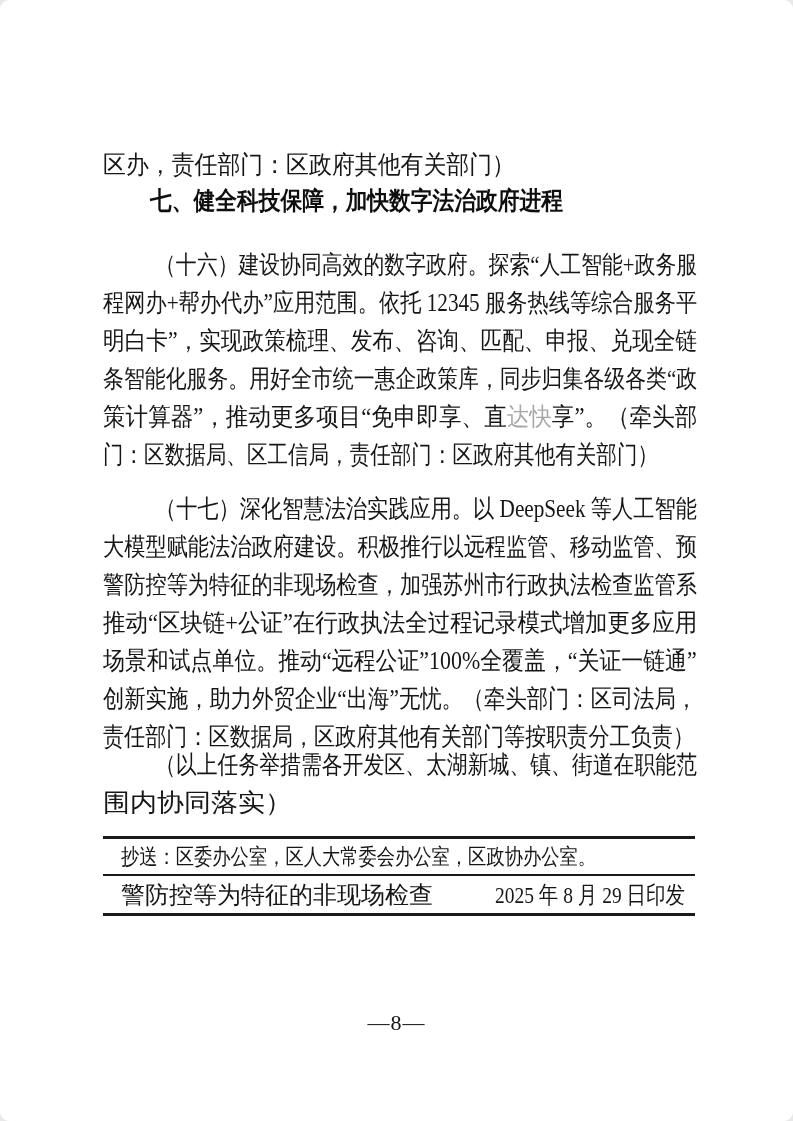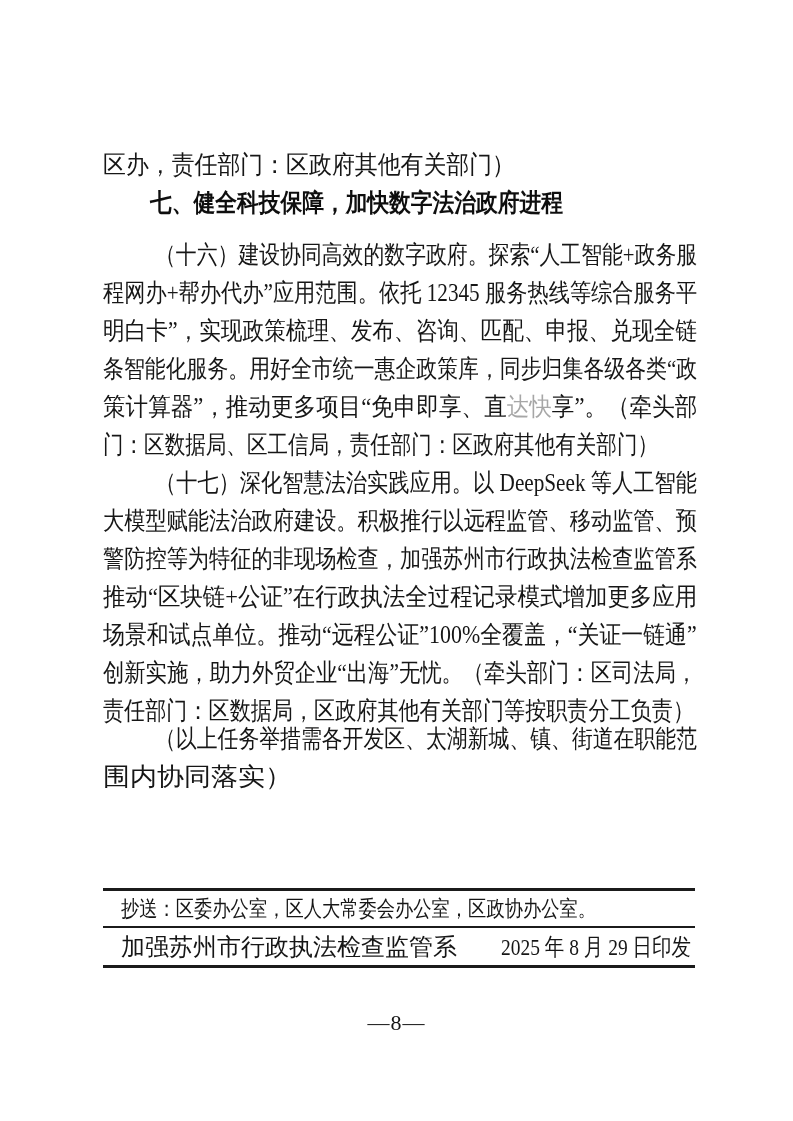--- a/index.html
+++ b/index.html
@@ -6,20 +6,21 @@
   body { background: #e8e8e8; }
   .page {
     position: relative;
     width: 793px;
     height: 1121px;
     margin: 0 auto;
     background: #ffffff;
     overflow: hidden;
     font-family: "Liberation Serif", "DejaVu Serif", serif;
     color: #161616;
+    border-radius: 9px;
   }
   .body-text {
     position: absolute;
     left: 103px;
     top: 146px;
     width: 594px;
   }
   .line {
     height: 38px;
     line-height: 38px;
@@ -27,30 +28,30 @@
     white-space: nowrap;
   }
   .ln {
     display: inline-block;
     white-space: pre;
     transform-origin: left center;
     line-height: 38px;
   }
   .fit-r { transform-origin: right center; }
   .ind .ln { margin-left: 52px; }
-  .heading-line { font-family: Liberation Serif, serif; font-weight: 700; color: #0e0e0e; }
+  .heading-line { font-family: Liberation Mono, monospace; font-weight: 700; color: #0e0e0e; }
   .heading-line .ln { margin-left: 47px; }
-  .para16 { margin-top: 14px; }
-  .para17 { margin-top: 0; }
+  .para16 { margin-top: 24px; }
+  .para17 { margin-top: 16px; }
   .note-block { margin-top: -10px; text-decoration: underline; }
   .faded { opacity: 0.38; filter: blur(0.5px); }
   .footer-block {
     position: absolute;
     left: 103px;
-    top: 888px;
+    top: 836px;
     width: 592px;
   }
   .rule { background: #1b1b1b; width: 100%; }
   .rule-thick { height: 3px; }
   .rule-thin { height: 2px; }
   .cc-row {
     height: 35px;
     display: flex;
     align-items: center;
     padding-left: 18px;
@@ -113,21 +114,21 @@
 
   </div>
 
   <div class="footer-block">
     <div class="rule rule-thick"></div>
     <div class="cc-row">
       <span class="ln" style="transform: scaleX(0.83042);">抄送：区委办公室，区人大常委会办公室，区政协办公室。</span>
     </div>
     <div class="rule rule-thin"></div>
     <div class="issuer-row">
-      <span class="ln">加强苏州市行政执法检查监管系</span>
+      <span class="ln">警防控等为特征的非现场检查</span>
       <span class="ln fit-r" style="transform: scaleX(0.811966);">2025 年 8 月 29 日印发</span>
     </div>
     <div class="rule rule-thick"></div>
   </div>
 
   <div class="page-number">—8—</div>
 
 </div>
 
 </body></html>

